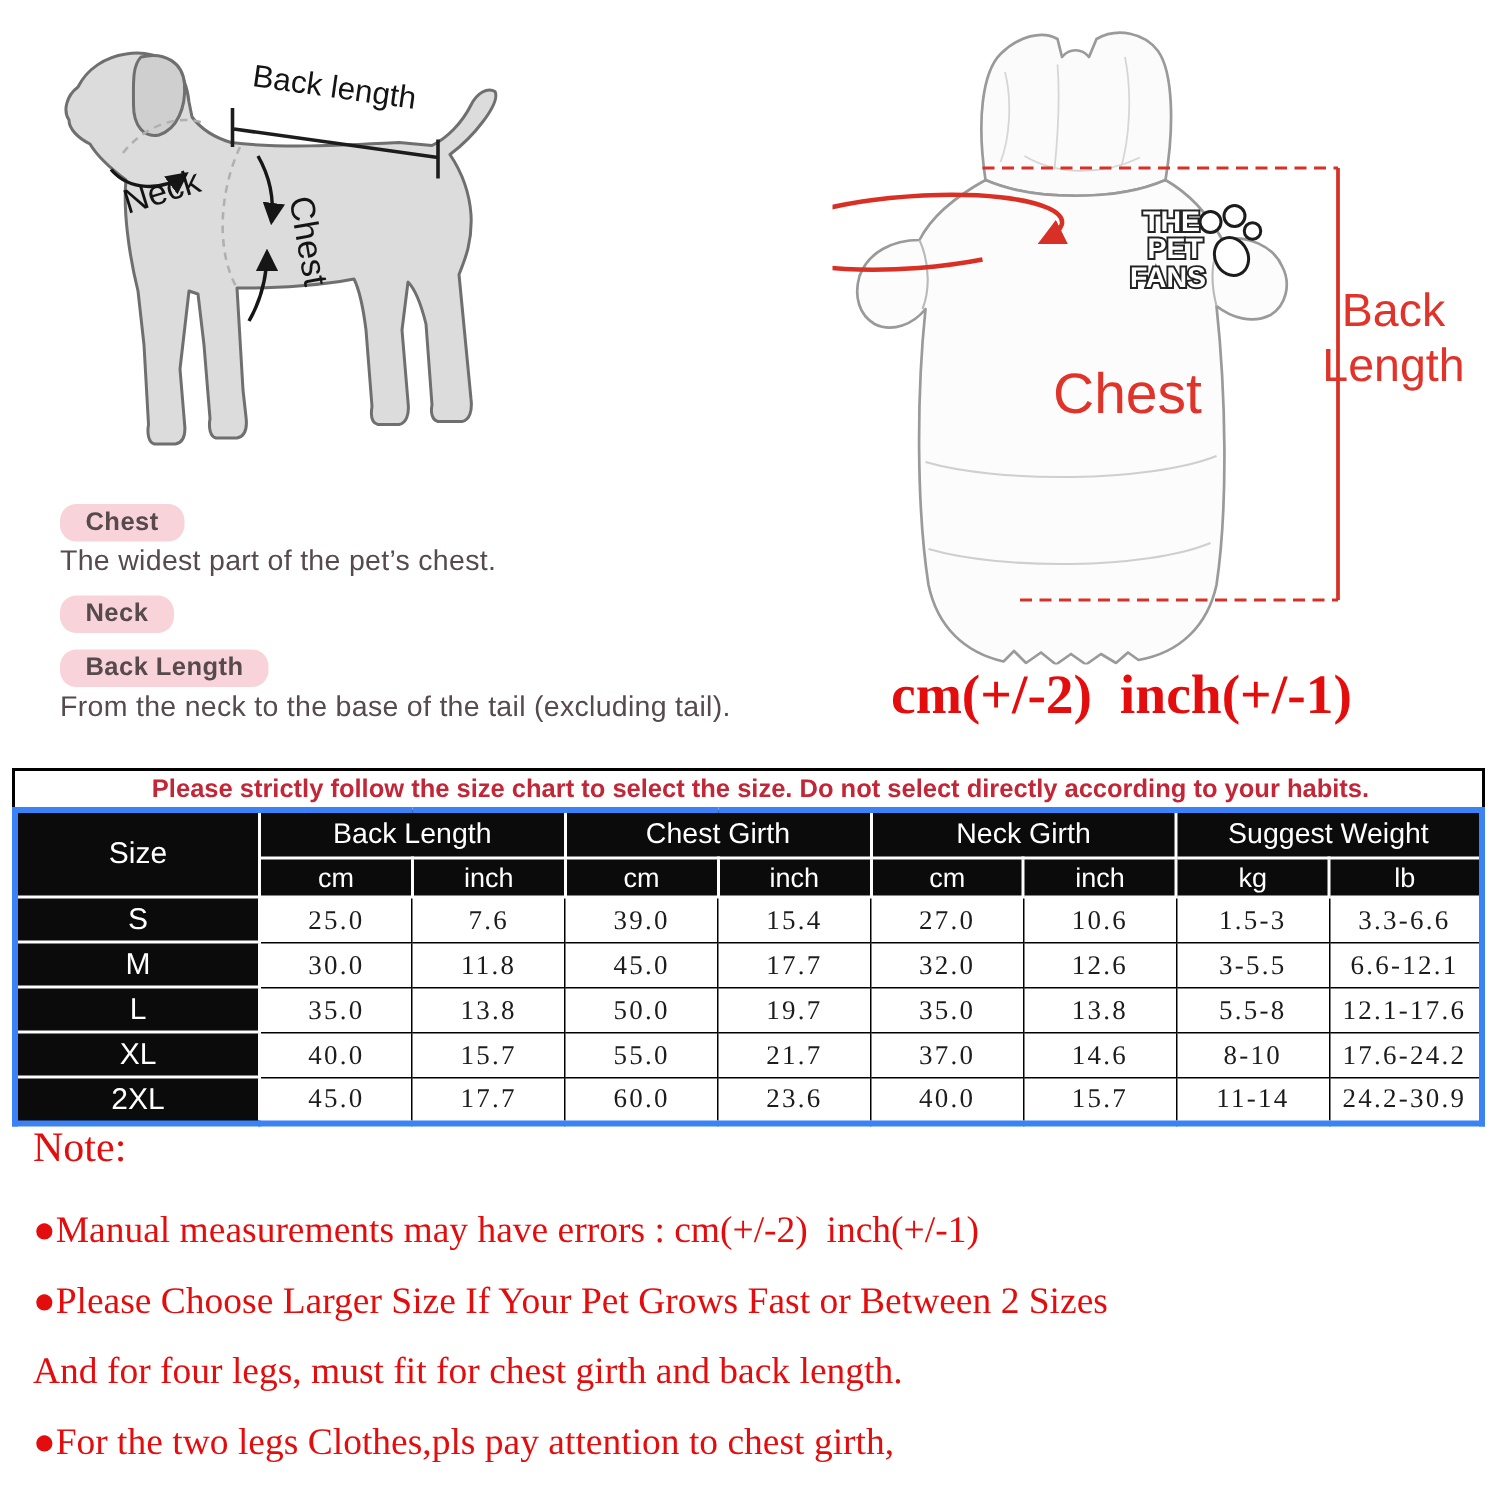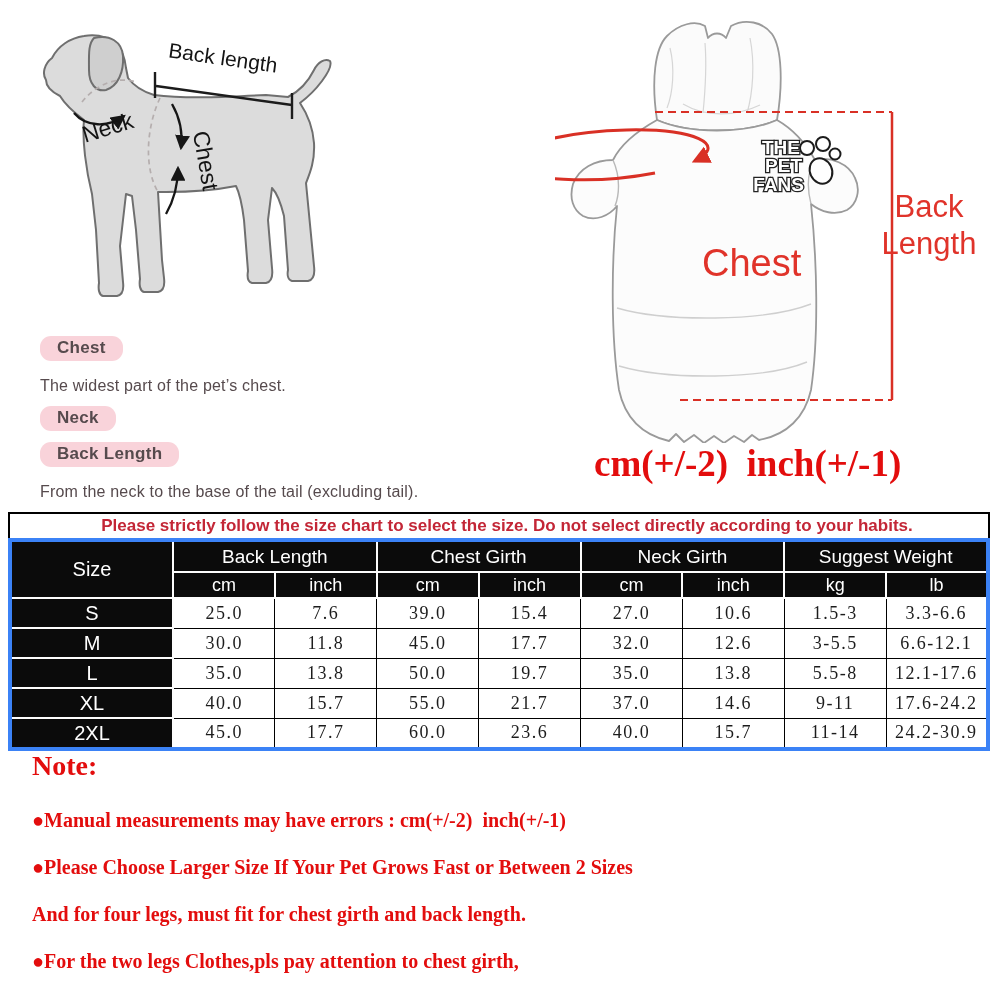--- a/index.html
+++ b/index.html
@@ -11,21 +11,21 @@
   
   .dog-svg{position:absolute;left:26px;top:20px;}
   
   .defs{position:absolute;left:40px;top:336px;width:470px;}
   .def-item{margin-bottom:11px;}
   .def-pill{
     display:inline-block;background:var(--pill-pink);color:var(--ink);
     font-size:17px;font-weight:600;padding:2px 17px 3px 17px;border-radius:11px;
     letter-spacing:.3px;
   }
-  .def-text{font-size:16px;color:var(--ink);margin-top:16px;letter-spacing:.2px;}
+  .def-text{font-size:19px;color:var(--ink);margin-top:3px;letter-spacing:.2px;}
   
   .jacket-svg{position:absolute;left:555px;top:8px;}
   .chest-label{
     position:absolute;left:702px;top:242px;font-size:38px;color:var(--accent-red);
   }
   .backlength-label{
     position:absolute;left:858px;top:188px;width:142px;text-align:center;
     font-size:31px;line-height:37px;color:var(--accent-red);
   }
   .tolerance-note{
@@ -44,25 +44,25 @@
   .group-cell{font-size:19px;height:29px;}
   .sub-cell{font-size:18px;height:24px;}
   .size-head{font-size:20px;}
   .size-cell{font-size:20px;height:28px;}
   .val-cell{
     border:1.5px solid #000;background:#fff;color:#1c1c1c;
     font-family:"Liberation Serif",serif;font-size:18px;letter-spacing:1.5px;height:28px;
   }
   
   .note-block{
-    position:absolute;left:32px;top:750px;width:966px;
-    font-family:"Liberation Serif",serif;font-weight:bold;color:var(--note-red);
+    position:absolute;left:22px;top:750px;width:966px;
+    font-family:"Liberation Serif",serif;font-weight:normal;color:var(--note-red);
   }
   .note-title{font-size:28px;line-height:32px;margin-bottom:15px;}
-  .note-line{font-size:20px;line-height:47px;white-space:pre;}
+  .note-line{font-size:25px;line-height:47px;white-space:pre;}
 </style>
 </head>
 <body>
 
 <svg class="dog-svg" width="340" height="310" viewBox="0 0 340 310">
   <defs>
     <marker id="ah" viewBox="0 0 10 10" refX="8.5" refY="5" markerWidth="6.5" markerHeight="6.5" orient="auto">
       <path d="M0,0 L10,5 L0,10 Z" fill="#161616"></path>
     </marker>
   </defs>
@@ -236,21 +236,21 @@
           <td class="val-cell">12.1-17.6</td>
         </tr>
         <tr>
           <td class="dark size-cell">XL</td>
           <td class="val-cell">40.0</td>
           <td class="val-cell">15.7</td>
           <td class="val-cell">55.0</td>
           <td class="val-cell">21.7</td>
           <td class="val-cell">37.0</td>
           <td class="val-cell">14.6</td>
-          <td class="val-cell">9-11</td>
+          <td class="val-cell">8-10</td>
           <td class="val-cell">17.6-24.2</td>
         </tr>
         <tr>
           <td class="dark size-cell">2XL</td>
           <td class="val-cell">45.0</td>
           <td class="val-cell">17.7</td>
           <td class="val-cell">60.0</td>
           <td class="val-cell">23.6</td>
           <td class="val-cell">40.0</td>
           <td class="val-cell">15.7</td>

